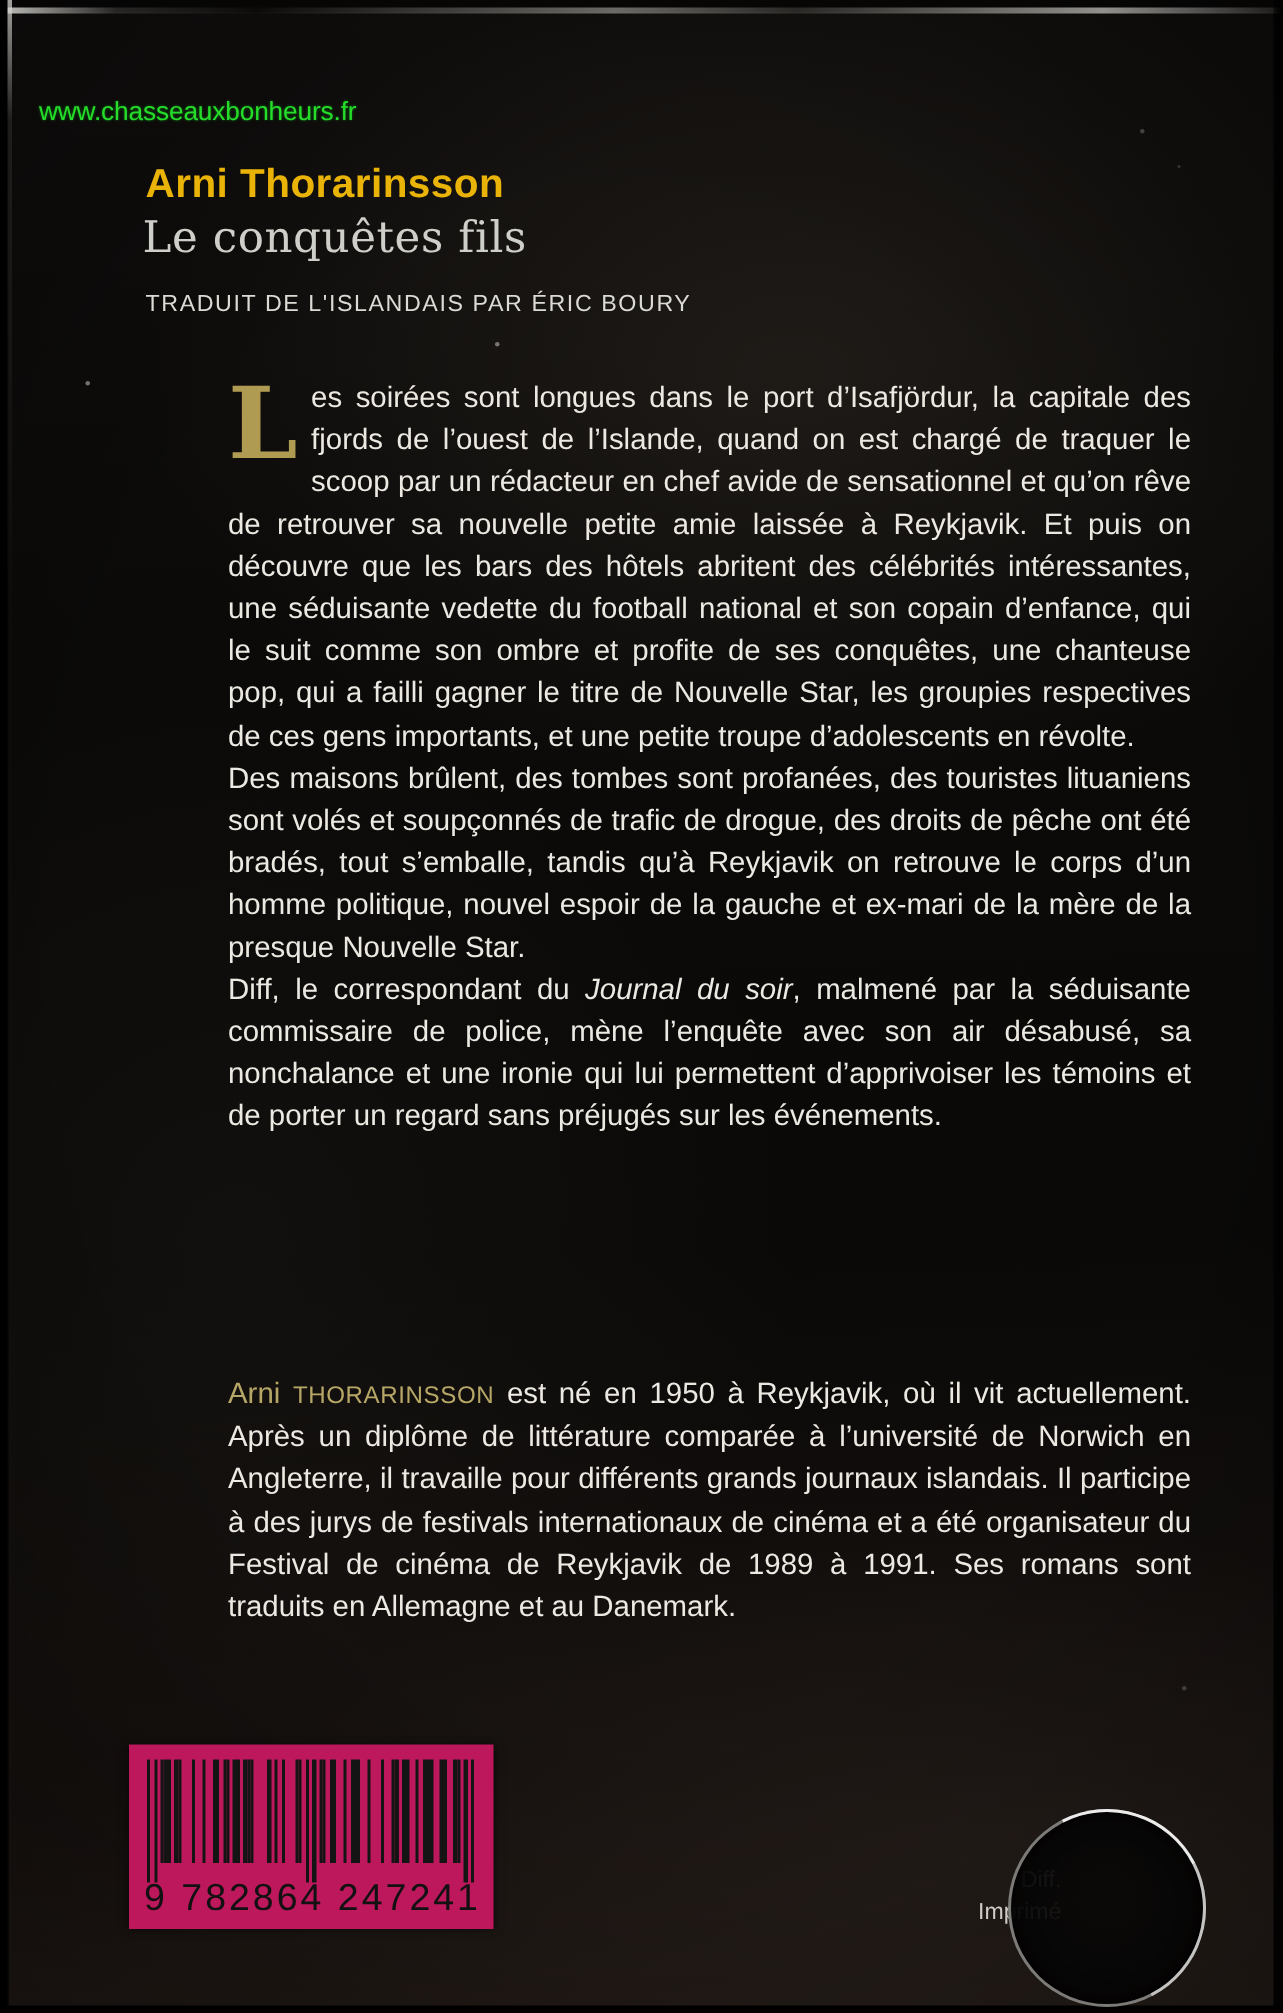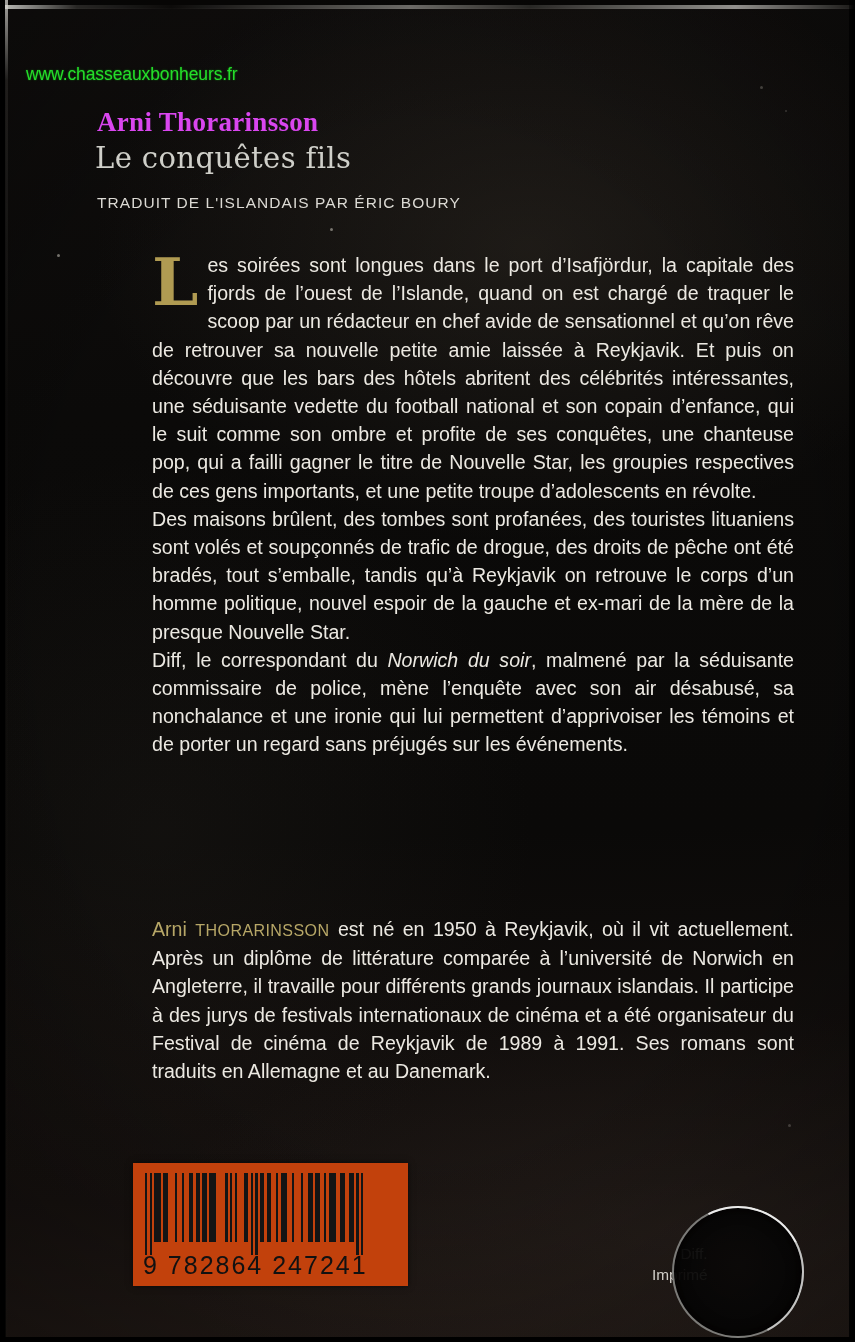--- a/index.html
+++ b/index.html
@@ -91,23 +91,22 @@
   }
 
   
   .author-name {
     position: absolute;
     left: 97px;
     top: 107px;
     font-size: 27px;
     font-weight: 700;
     letter-spacing: 0.3px;
-    color: #d946ef;
-    white-space: nowrap;
-    font-family: Liberation Serif, serif;
+    color: #eab308;
+    white-space: nowrap;
   }
   .book-title {
     position: absolute;
     left: 95px;
     top: 141px;
     font-family: "DejaVu Serif", serif;
     font-size: 29px;
     font-weight: 400;
     letter-spacing: 0.4px;
     color: #cfcfc9;
@@ -169,25 +168,24 @@
   .bio-name .sc {
     font-size: 0.82em;
     letter-spacing: 0.4px;
   }
 
   
   .barcode-box {
     position: absolute;
     left: 86px;
     top: 1163px;
-    width: 275px;
+    width: 243px;
     height: 123px;
-    background: #c2410c;
+    background: #be185d;
     box-shadow: 0 0 6px rgba(0,0,0,0.6);
-    margin-left: 47px;
   }
   .barcode-bars {
     position: absolute;
     left: 12px;
     top: 10px;
     width: 219px;
     height: 82px;
     display: flex;
     align-items: flex-start;
   }
@@ -288,21 +286,21 @@
 
   <div class="author-name">Arni Thorarinsson</div>
 
   <div class="book-title">Le conquêtes fils</div>
 
   <div class="translator">TRADUIT DE L'ISLANDAIS PAR ÉRIC BOURY</div>
 
   <div class="blurb">
     <p class="dropcap-para"><span>L</span><span>es soirées sont longues dans le port d’Isafjördur, la capitale des fjords de l’ouest de l’Islande, quand on est chargé de traquer le scoop par un rédacteur en chef avide de sensationnel et qu’on rêve de retrouver sa nouvelle petite amie laissée à Reykjavik. Et puis on découvre que les bars des hôtels abritent des célébrités intéressantes, une séduisante vedette du football national et son copain d’enfance, qui le suit comme son ombre et profite de ses conquêtes, une chanteuse pop, qui a failli gagner le titre de Nouvelle Star, les groupies respectives de ces gens importants, et une petite troupe d’adolescents en révolte.</span></p>
     <p>Des maisons brûlent, des tombes sont profanées, des touristes lituaniens sont volés et soupçonnés de trafic de drogue, des droits de pêche ont été bradés, tout s’emballe, tandis qu’à Reykjavik on retrouve le corps d’un homme politique, nouvel espoir de la gauche et ex-mari de la mère de la presque Nouvelle Star.</p>
-    <p><span>Diff, le correspondant du </span><em>Norwich du soir</em><span>, malmené par la séduisante commissaire de police, mène l’enquête avec son air désabusé, sa nonchalance et une ironie qui lui permettent d’apprivoiser les témoins et de porter un regard sans préjugés sur les événements.</span></p>
+    <p><span>Diff, le correspondant du </span><em>Journal du soir</em><span>, malmené par la séduisante commissaire de police, mène l’enquête avec son air désabusé, sa nonchalance et une ironie qui lui permettent d’apprivoiser les témoins et de porter un regard sans préjugés sur les événements.</span></p>
   </div>
 
   <div class="bio">
     <span class="bio-name"><span>Arni </span><span class="sc" style="text-transform:uppercase;">Thorarinsson</span></span><span> est né en 1950 à Reykjavik, où il vit actuellement. Après un diplôme de littérature comparée à l’université de Norwich en Angleterre, il travaille pour différents grands journaux islandais. Il participe à des jurys de festivals internationaux de cinéma et a été organisateur du Festival de cinéma de Reykjavik de 1989 à 1991. Ses romans sont traduits en Allemagne et au Danemark.</span>
   </div>
 
   <div class="barcode-box">
     <div class="barcode-bars">
         <i class="tall" style="width: 2.305px; margin-right: 0px;"></i>
         <i class="gap" style="width: 2.305px; margin-right: 0px;"></i>

